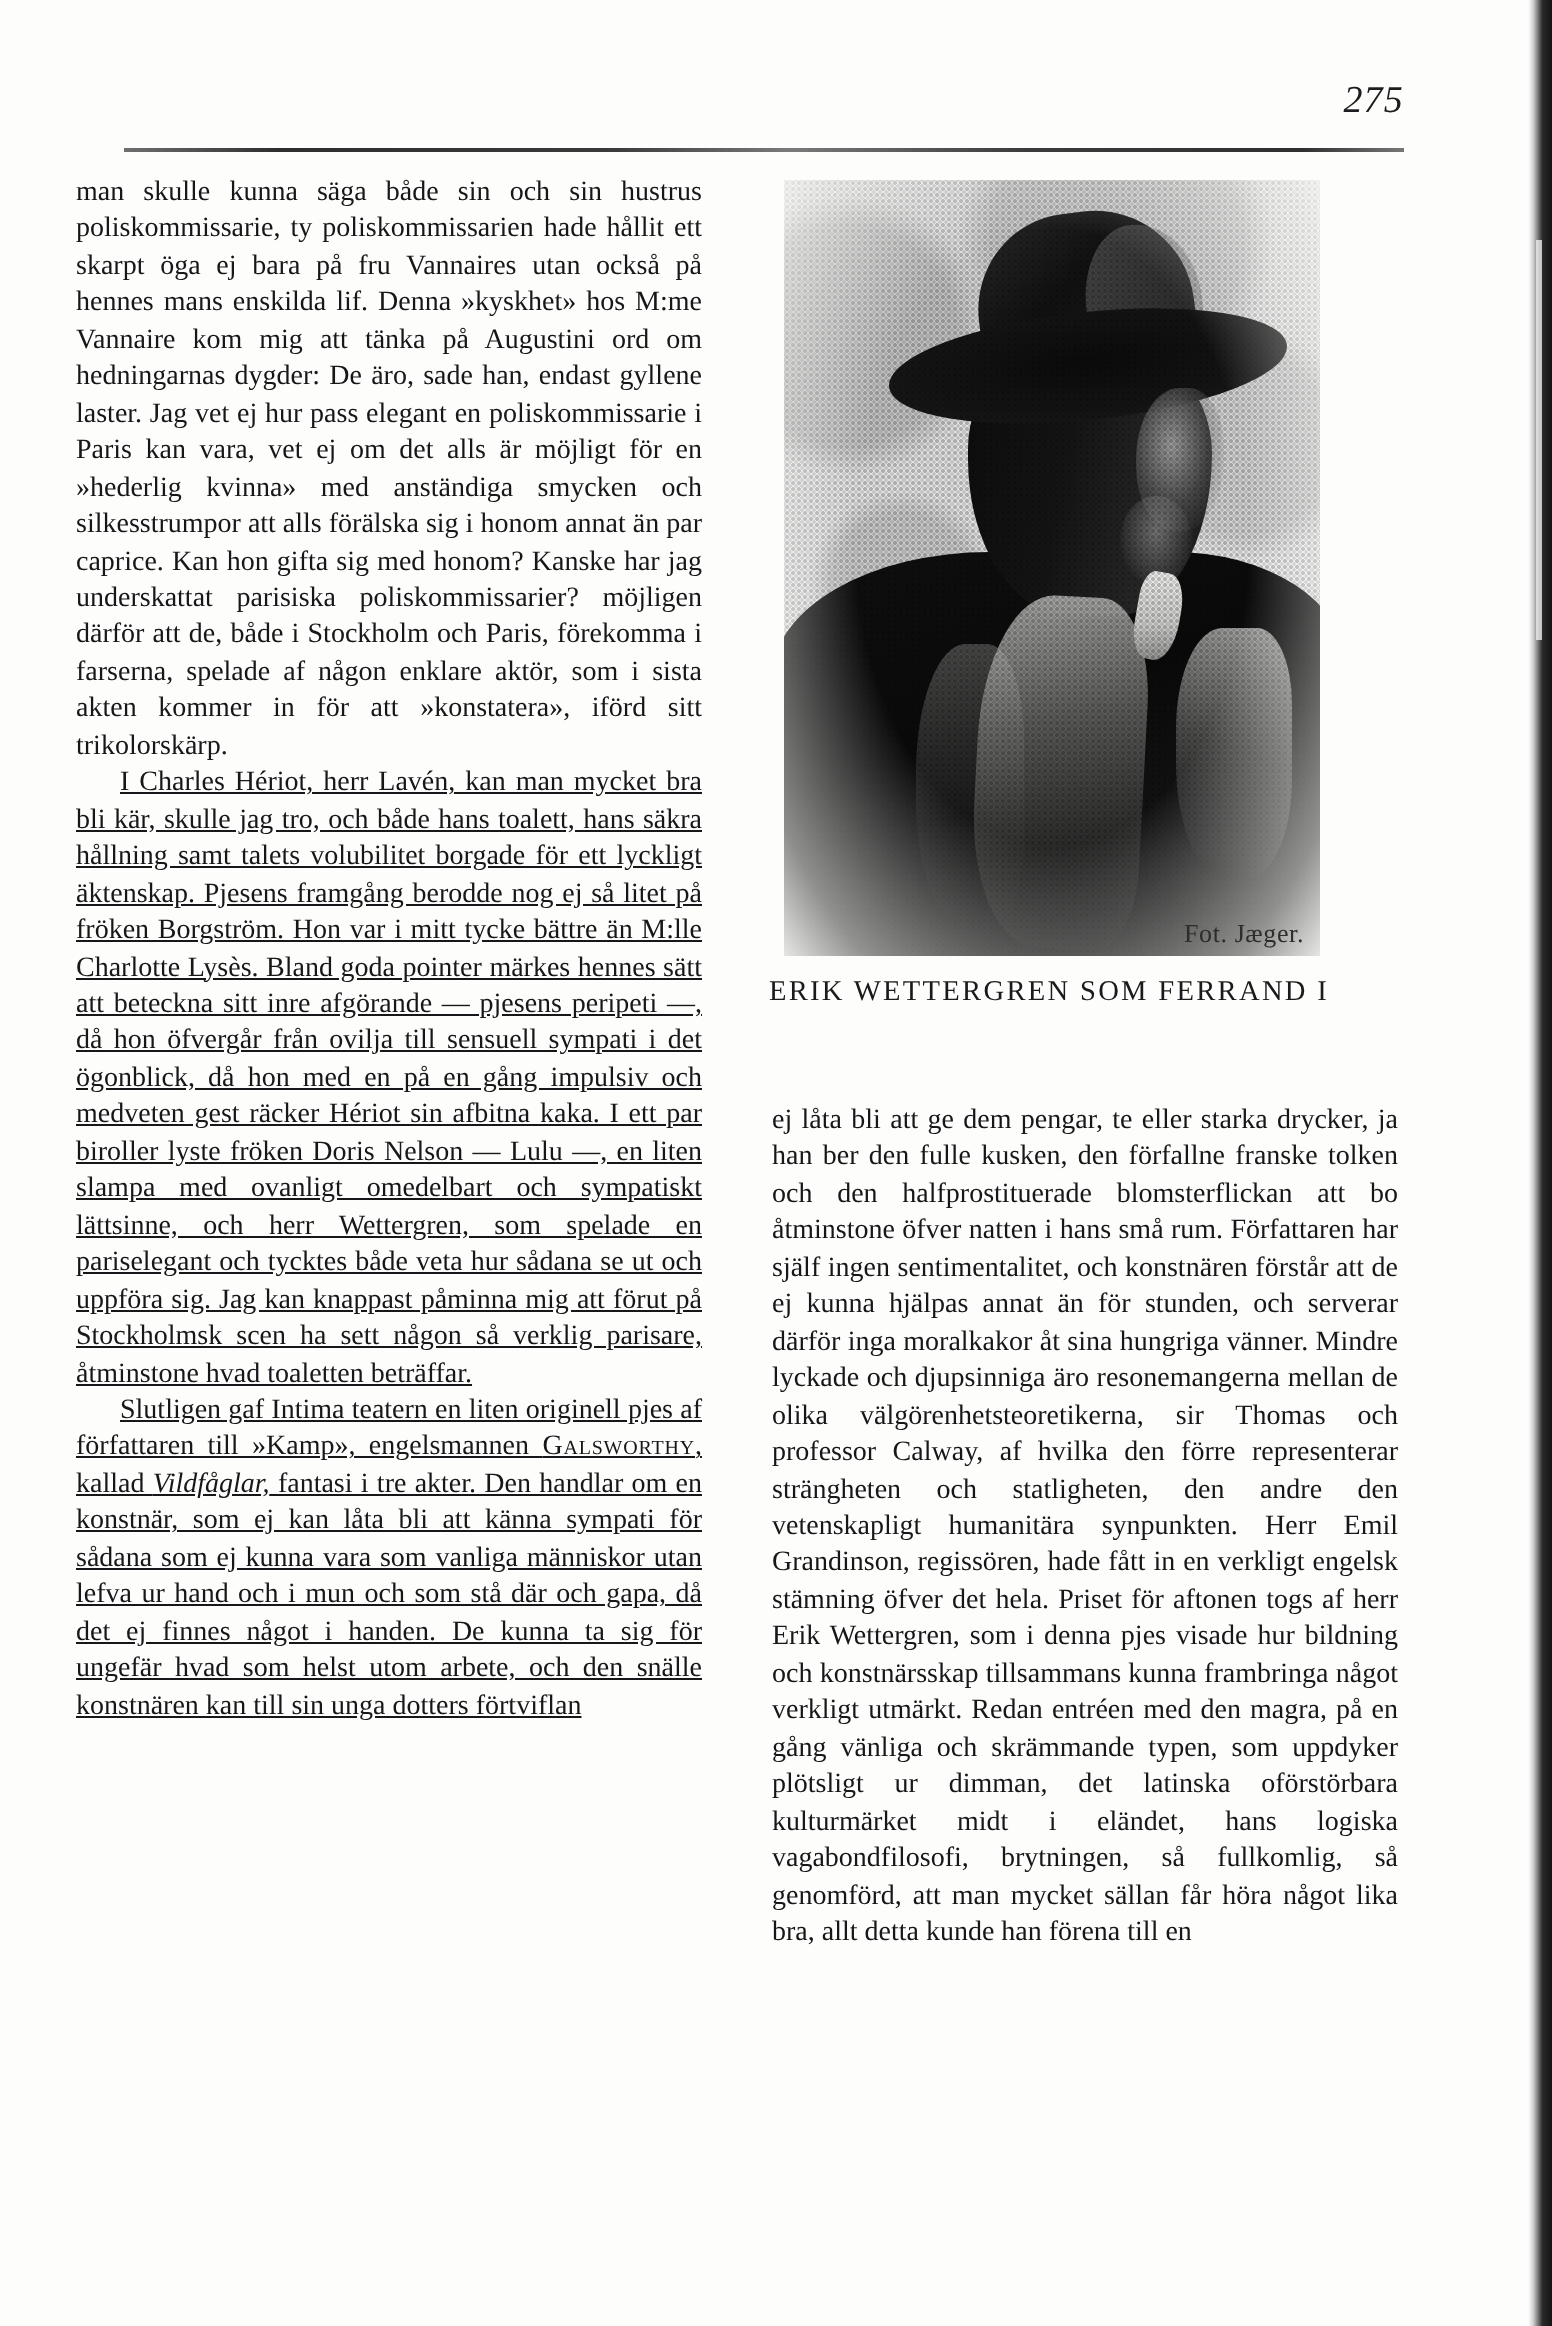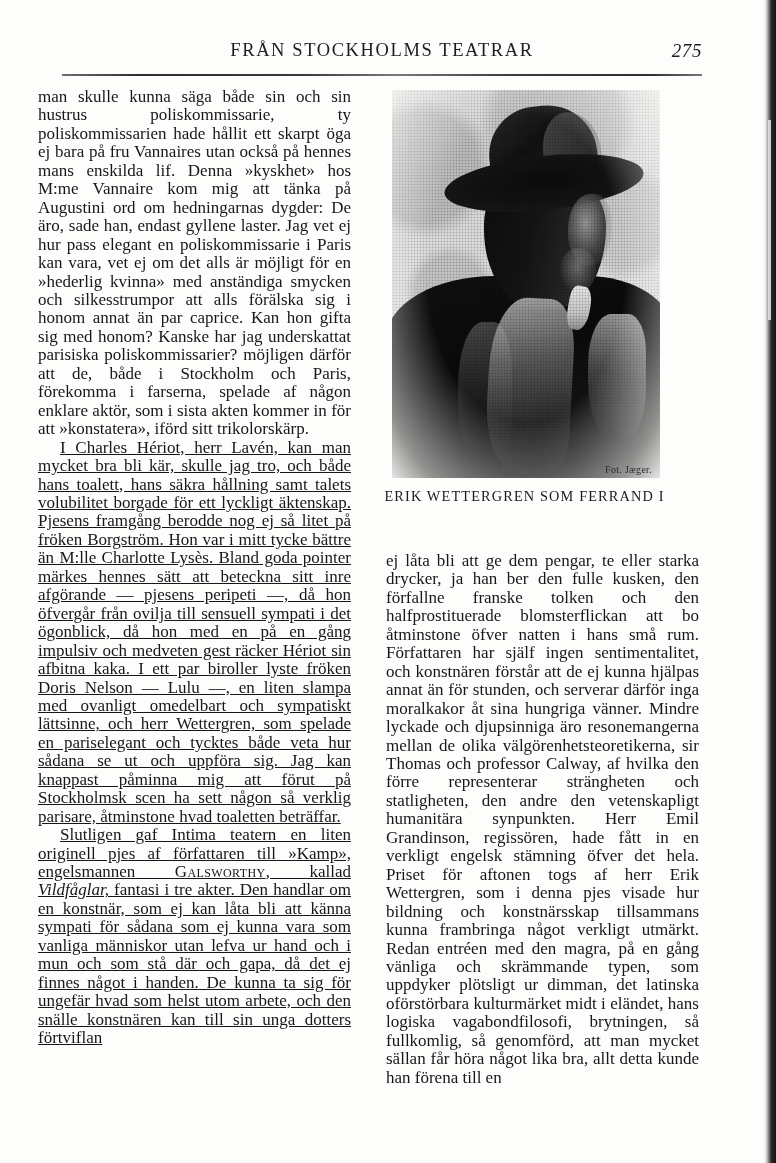--- a/index.html
+++ b/index.html
@@ -73,21 +73,21 @@
     background: linear-gradient(to right,
         #6f6f6f 0%, #2e2e2e 12%, #3a3a3a 38%,
         #7a7a7a 52%, #3c3c3c 70%, #2f2f2f 92%, #777777 100%);
   }
 
   
   .col {
     position: absolute;
     top: 88px;
     width: 313px;
-    font-size: 17px;
+    font-size: 14px;
     line-height: 18.45px;
     text-align: justify;
     text-justify: inter-word;
     hyphens: manual;
   }
   .col-left  { left: 38px; }
   .col-right { left: 368px; top: 552px; width: 313px; margin-left: 18px; }
 
   .col p {
     margin: 0;
@@ -268,42 +268,41 @@
     position: absolute;
     inset: 0;
     background: radial-gradient(ellipse at 50% 46%, rgba(255,255,255,0) 52%, rgba(250,250,248,.55) 86%, rgba(253,253,252,.9) 100%);
     z-index: 7;
     pointer-events: none;
   }
   .photo-credit {
     position: absolute;
     right: 8px;
     bottom: 3px;
-    font-size: 10px;
+    font-size: 13px;
     letter-spacing: .3px;
     color: #2d2d2d;
     z-index: 8;
   }
   .caption {
     margin-top: 9px;
     width: 313px;
     text-align: center;
     font-size: 14.3px;
     line-height: 19px;
     letter-spacing: 1.15px;
     color: #1a1a1d;
   }
 </style>
 </head>
 <body>
 
 <div class="page">
 
   <div class="running-head">
-    <div class="head-title">FRÅN STOCKHOLMS TEATRAR</div>
     <div class="head-folio">275</div>
   </div>
   <div class="head-rule"></div>
 
   <div class="col col-left">
     <p>man skulle kunna säga både sin och sin hustrus poliskommissarie, ty poliskommissarien hade hållit ett skarpt öga ej bara på fru Vannaires utan också på hennes mans enskilda lif. Denna »kyskhet» hos M:me Vannaire kom mig att tänka på Augustini ord om hedningarnas dygder: De äro, sade han, endast gyllene laster. Jag vet ej hur pass elegant en poliskommissarie i Paris kan vara, vet ej om det alls är möjligt för en »hederlig kvinna» med anständiga smycken och silkesstrumpor att alls förälska sig i honom annat än par caprice. Kan hon gifta sig med honom? Kanske har jag underskattat parisiska poliskommissarier? möjligen därför att de, både i Stockholm och Paris, förekomma i farserna, spelade af någon enklare aktör, som i sista akten kommer in för att »konstatera», iförd sitt trikolorskärp.</p>
     <p class="indent">I Charles Hériot, herr Lavén, kan man mycket bra bli kär, skulle jag tro, och både hans toalett, hans säkra hållning samt talets volubilitet borgade för ett lyckligt äktenskap. Pjesens framgång berodde nog ej så litet på fröken Borgström. Hon var i mitt tycke bättre än M:lle Charlotte Lysès. Bland goda pointer märkes hennes sätt att beteckna sitt inre afgörande — pjesens peripeti —, då hon öfvergår från ovilja till sensuell sympati i det ögonblick, då hon med en på en gång impulsiv och medveten gest räcker Hériot sin afbitna kaka. I ett par biroller lyste fröken Doris Nelson — Lulu —, en liten slampa med ovanligt omedelbart och sympatiskt lättsinne, och herr Wettergren, som spelade en pariselegant och tycktes både veta hur sådana se ut och uppföra sig. Jag kan knappast påminna mig att förut på Stockholmsk scen ha sett någon så verklig parisare, åtminstone hvad toaletten beträffar.</p>
     <p class="indent"><span>Slutligen gaf Intima teatern en liten originell pjes af författaren till »Kamp», engelsmannen </span><span class="smallcaps">Galsworthy</span><span>, kallad </span><span class="ital">Vildfåglar,</span><span> fantasi i tre akter. Den handlar om en konstnär, som ej kan låta bli att känna sympati för sådana som ej kunna vara som vanliga människor utan lefva ur hand och i mun och som stå där och gapa, då det ej finnes något i handen. De kunna ta sig för ungefär hvad som helst utom arbete, och den snälle konstnären kan till sin unga dotters förtviflan</span></p>
   </div>
 

